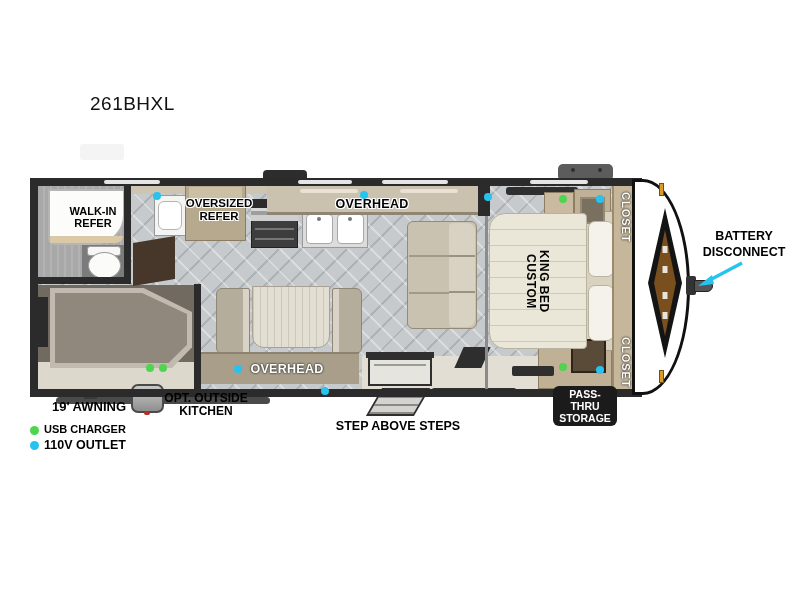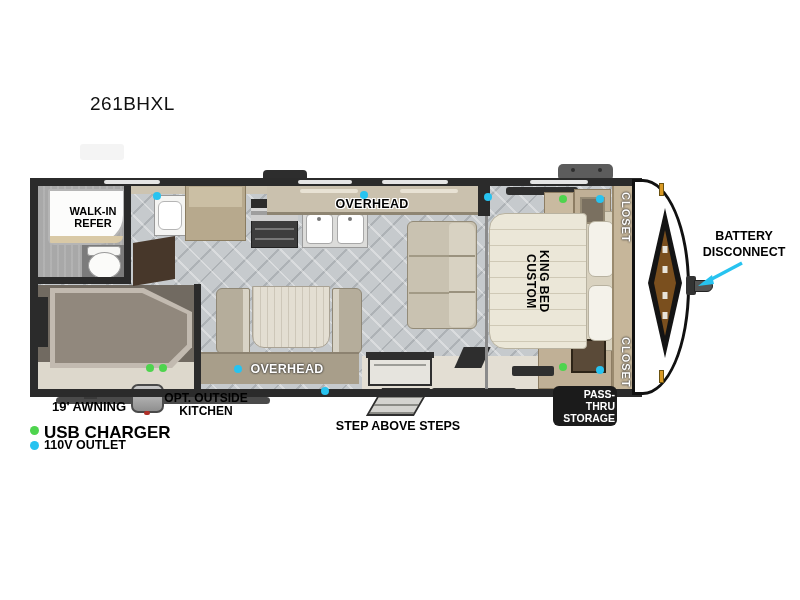--- a/index.html
+++ b/index.html
@@ -15,21 +15,21 @@
   .dot.cyan{background:var(--cyan,#27c3f0);}
   .dot.green{background:var(--green,#4ed44e);}
   .parquet{background-color:#c6cacd;
     background-image:
       repeating-linear-gradient(45deg, rgba(255,255,255,.35) 0 2px, rgba(0,0,0,0) 2px 16px),
       repeating-linear-gradient(-45deg, rgba(110,116,122,.28) 0 2px, rgba(0,0,0,0) 2px 16px);
     z-index:1;}
   .tan{background:#cac1ae;}
   .vtext{writing-mode:vertical-rl;text-orientation:mixed;}
   .badge{background:#1b1b1b;color:#fff;border-radius:6px;font-weight:bold;
-         text-align:right;line-height:1.15;white-space:pre-line;z-index:35;}
+         text-align:center;line-height:1.15;white-space:pre-line;z-index:35;}
 </style>
 </head>
 <body>
 
 <div id="scene">
 
   <div style="left:90px;top:93px;font-size:19px;font-weight:500;color:#111;letter-spacing:.5px;z-index:30;">261BHXL</div>
   <div style="left:80px;top:144px;width:44px;height:16px;background:#f4f4f4;border-radius:3px;"></div>
 
   <div style="left:558px;top:164px;width:55px;height:17px;background:#5c5c5c;border-radius:5px;z-index:2;"></div>
@@ -56,20 +56,22 @@
               clip-path:polygon(0% 0%,66% 0%,100% 30%,100% 74%,86% 100%,0% 100%);"></div>
   <div style="left:55px;top:293px;width:132px;height:70px;background:#91887d;z-index:4;
               clip-path:polygon(0% 0%,66% 0%,100% 30%,100% 74%,86% 100%,0% 100%);"></div>
   <div style="left:36px;top:297px;width:12px;height:50px;background:#2b2b2b;z-index:11;"></div>
 
   <div class="tan" style="left:130px;top:183px;width:142px;height:11px;z-index:2;background:#cdc4b1;"></div>
   <div style="left:154px;top:195px;width:32px;height:41px;background:#f4f4f2;border:1px solid #999;z-index:3;"></div>
   <div style="left:158px;top:201px;width:24px;height:29px;background:#fff;border:1px solid #b5b5b5;border-radius:6px;z-index:4;"></div>
   <div style="left:185px;top:183px;width:61px;height:58px;background:#b7a98d;border:1px solid #8a7c60;z-index:3;"></div>
   <div style="left:189px;top:187px;width:53px;height:20px;background:#cbbfa4;z-index:4;"></div>
+  <div class="lbl outline-w" style="left:174px;top:197px;width:90px;font-size:11.5px;">OVERSIZED
+REFER</div>
   <div style="left:251px;top:199px;width:47px;height:49px;background:#3d3d3d;border:1px solid #222;z-index:3;"></div>
   <div style="left:251px;top:199px;width:47px;height:9px;background:#2c2c2c;z-index:4;"></div>
   <div style="left:251px;top:208px;width:47px;height:13px;background:#b9b9b9;
               background-image:linear-gradient(180deg,#d8d8d8 0 3px,#9e9e9e 3px 7px,#cfcfcf 7px 13px);z-index:4;"></div>
   <div style="left:255px;top:228px;width:39px;height:2px;background:#777;z-index:4;"></div>
   <div style="left:255px;top:238px;width:39px;height:2px;background:#777;z-index:4;"></div>
   <div style="left:302px;top:210px;width:66px;height:38px;background:#dcdcda;border:1px solid #9a9a9a;z-index:3;"></div>
   <div style="left:306px;top:214px;width:27px;height:30px;background:#fff;border:1px solid #a8a8a8;border-radius:4px;z-index:4;"></div>
   <div style="left:337px;top:214px;width:27px;height:30px;background:#fff;border:1px solid #a8a8a8;border-radius:4px;z-index:4;"></div>
   <div style="left:317px;top:217px;width:4px;height:4px;border-radius:50%;background:#777;z-index:5;"></div>
@@ -186,18 +188,18 @@
   <div class="dot cyan" style="left:596px;top:195px;"></div>
   <div class="dot cyan" style="left:596px;top:366px;"></div>
   <div class="dot cyan" style="left:234px;top:365px;"></div>
   <div class="dot cyan" style="left:321px;top:387px;"></div>
   <div class="dot green" style="left:146px;top:364px;"></div>
   <div class="dot green" style="left:159px;top:364px;"></div>
   <div class="dot green" style="left:559px;top:195px;"></div>
   <div class="dot green" style="left:559px;top:363px;"></div>
 
   <div class="dot green" style="left:30px;top:426px;width:9px;height:9px;"></div>
-  <div class="lbl" style="left:44px;top:423px;font-size:17px;text-align:left;">USB CHARGER</div>
+  <div class="lbl" style="left:44px;top:423px;font-size:11px;text-align:left;">USB CHARGER</div>
   <div class="dot cyan" style="left:30px;top:441px;width:9px;height:9px;"></div>
   <div class="lbl" style="left:44px;top:438px;font-size:12.5px;text-align:left;">110V OUTLET</div>
 
 
 </div>
 
 </body></html>

